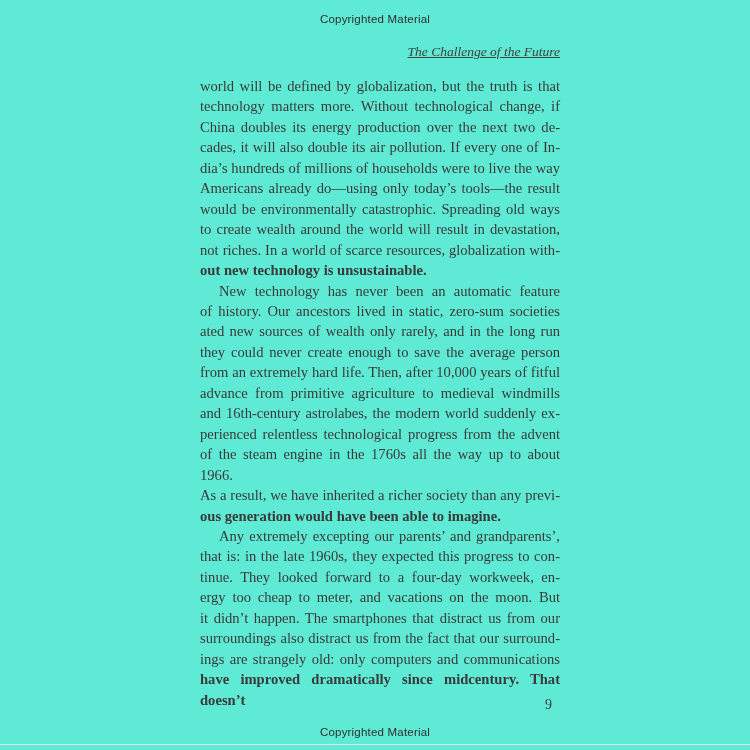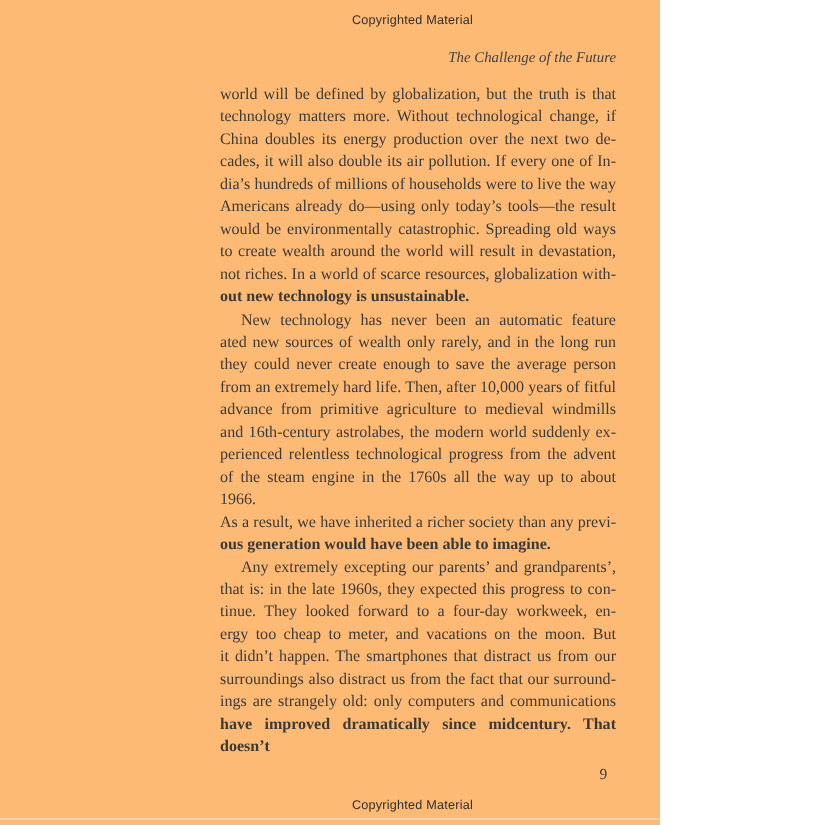--- a/index.html
+++ b/index.html
@@ -2,23 +2,23 @@
 <html><head>
 <meta charset="utf-8">
 <style>
   html, body {
     margin: 0;
     padding: 0;
     background: #ffffff;
   }
   #page {
     position: relative;
-    width: 600px;
+    width: 750px;
     height: 750px;
-    background: #fdba74;
+    background: #5eead4;
     overflow: hidden;
     font-family: "Liberation Serif", serif;
     color: #3b3b3b;
   }
   .copyright-notice {
     position: absolute;
     left: 0;
     width: 750px;
     text-align: center;
     font-family: "Liberation Sans", sans-serif;
@@ -30,20 +30,21 @@
   .copyright-bottom { top: 726px; }
   .running-header {
     position: absolute;
     top: 44px;
     left: 200px;
     width: 360px;
     text-align: right;
     font-style: italic;
     font-size: 13.5px;
     color: #3f3f3f;
+    text-decoration: underline;
   }
   .body-text {
     position: absolute;
     top: 76px;
     left: 200px;
     width: 360px;
     font-size: 14.6px;
     line-height: 20.45px;
     color: #3a3a3a;
   }
@@ -90,20 +91,21 @@
       <div class="line">technology matters more. Without technological change, if</div>
       <div class="line">China doubles its energy production over the next two de-</div>
       <div class="line">cades, it will also double its air pollution. If every one of In-</div>
       <div class="line">dia’s hundreds of millions of households were to live the way</div>
       <div class="line">Americans already do—using only today’s tools—the result</div>
       <div class="line">would be environmentally catastrophic. Spreading old ways</div>
       <div class="line">to create wealth around the world will result in devastation,</div>
       <div class="line">not riches. In a world of scarce resources, globalization with-</div>
       <div class="line last">out new technology is unsustainable.</div>
       <div class="line indent">New technology has never been an automatic feature</div>
+      <div class="line">of history. Our ancestors lived in static, zero-sum societies</div>
       <div class="line">ated new sources of wealth only rarely, and in the long run</div>
       <div class="line">they could never create enough to save the average person</div>
       <div class="line">from an extremely hard life. Then, after 10,000 years of fitful</div>
       <div class="line">advance from primitive agriculture to medieval windmills</div>
       <div class="line">and 16th-century astrolabes, the modern world suddenly ex-</div>
       <div class="line">perienced relentless technological progress from the advent</div>
       <div class="line">of the steam engine in the 1760s all the way up to about 1966.</div>
       <div class="line">As a result, we have inherited a richer society than any previ-</div>
       <div class="line last">ous generation would have been able to imagine.</div>
       <div class="line indent">Any extremely excepting our parents’ and grandparents’,</div>

